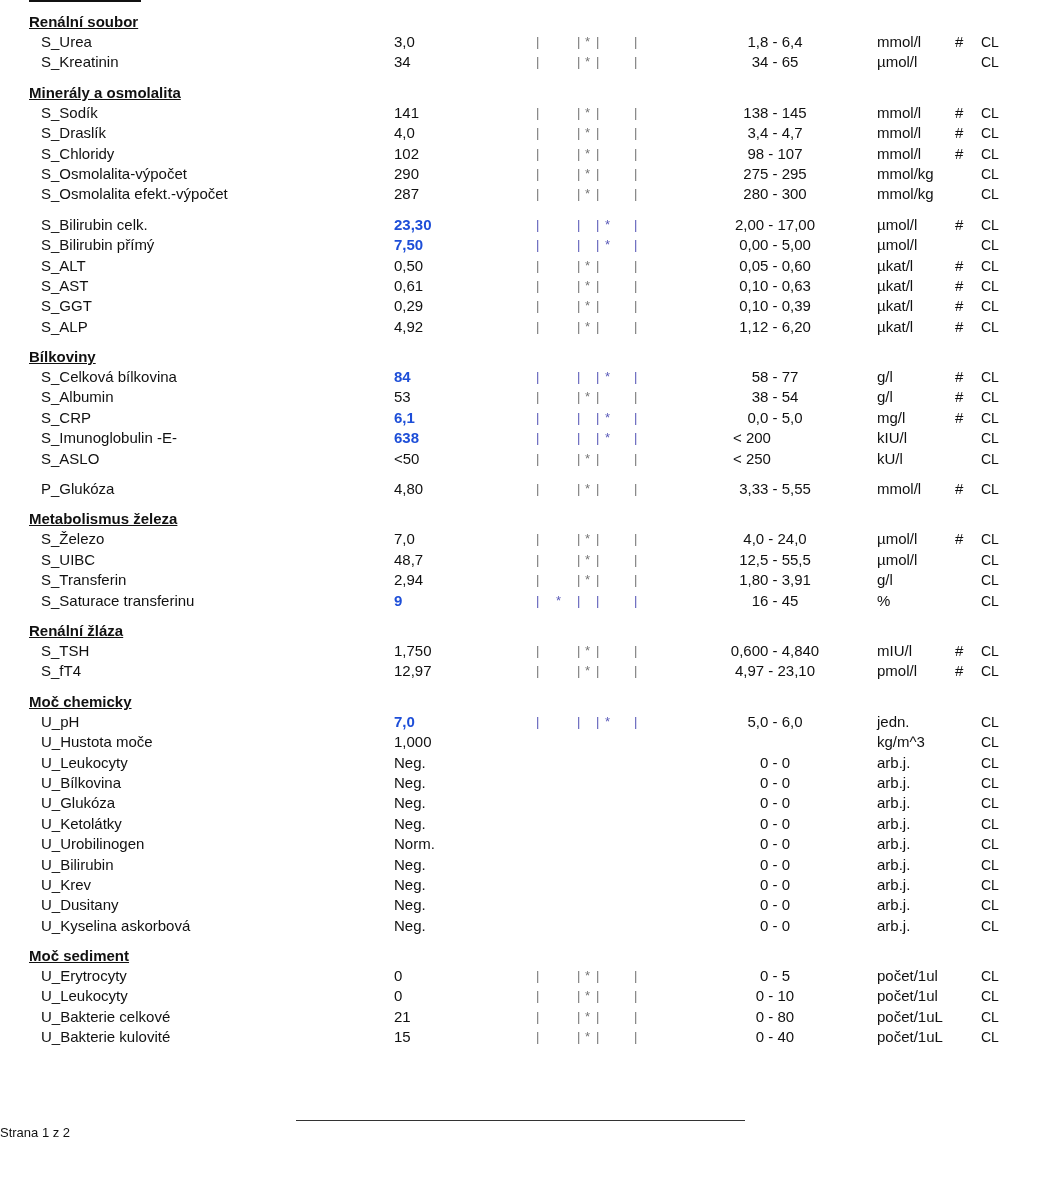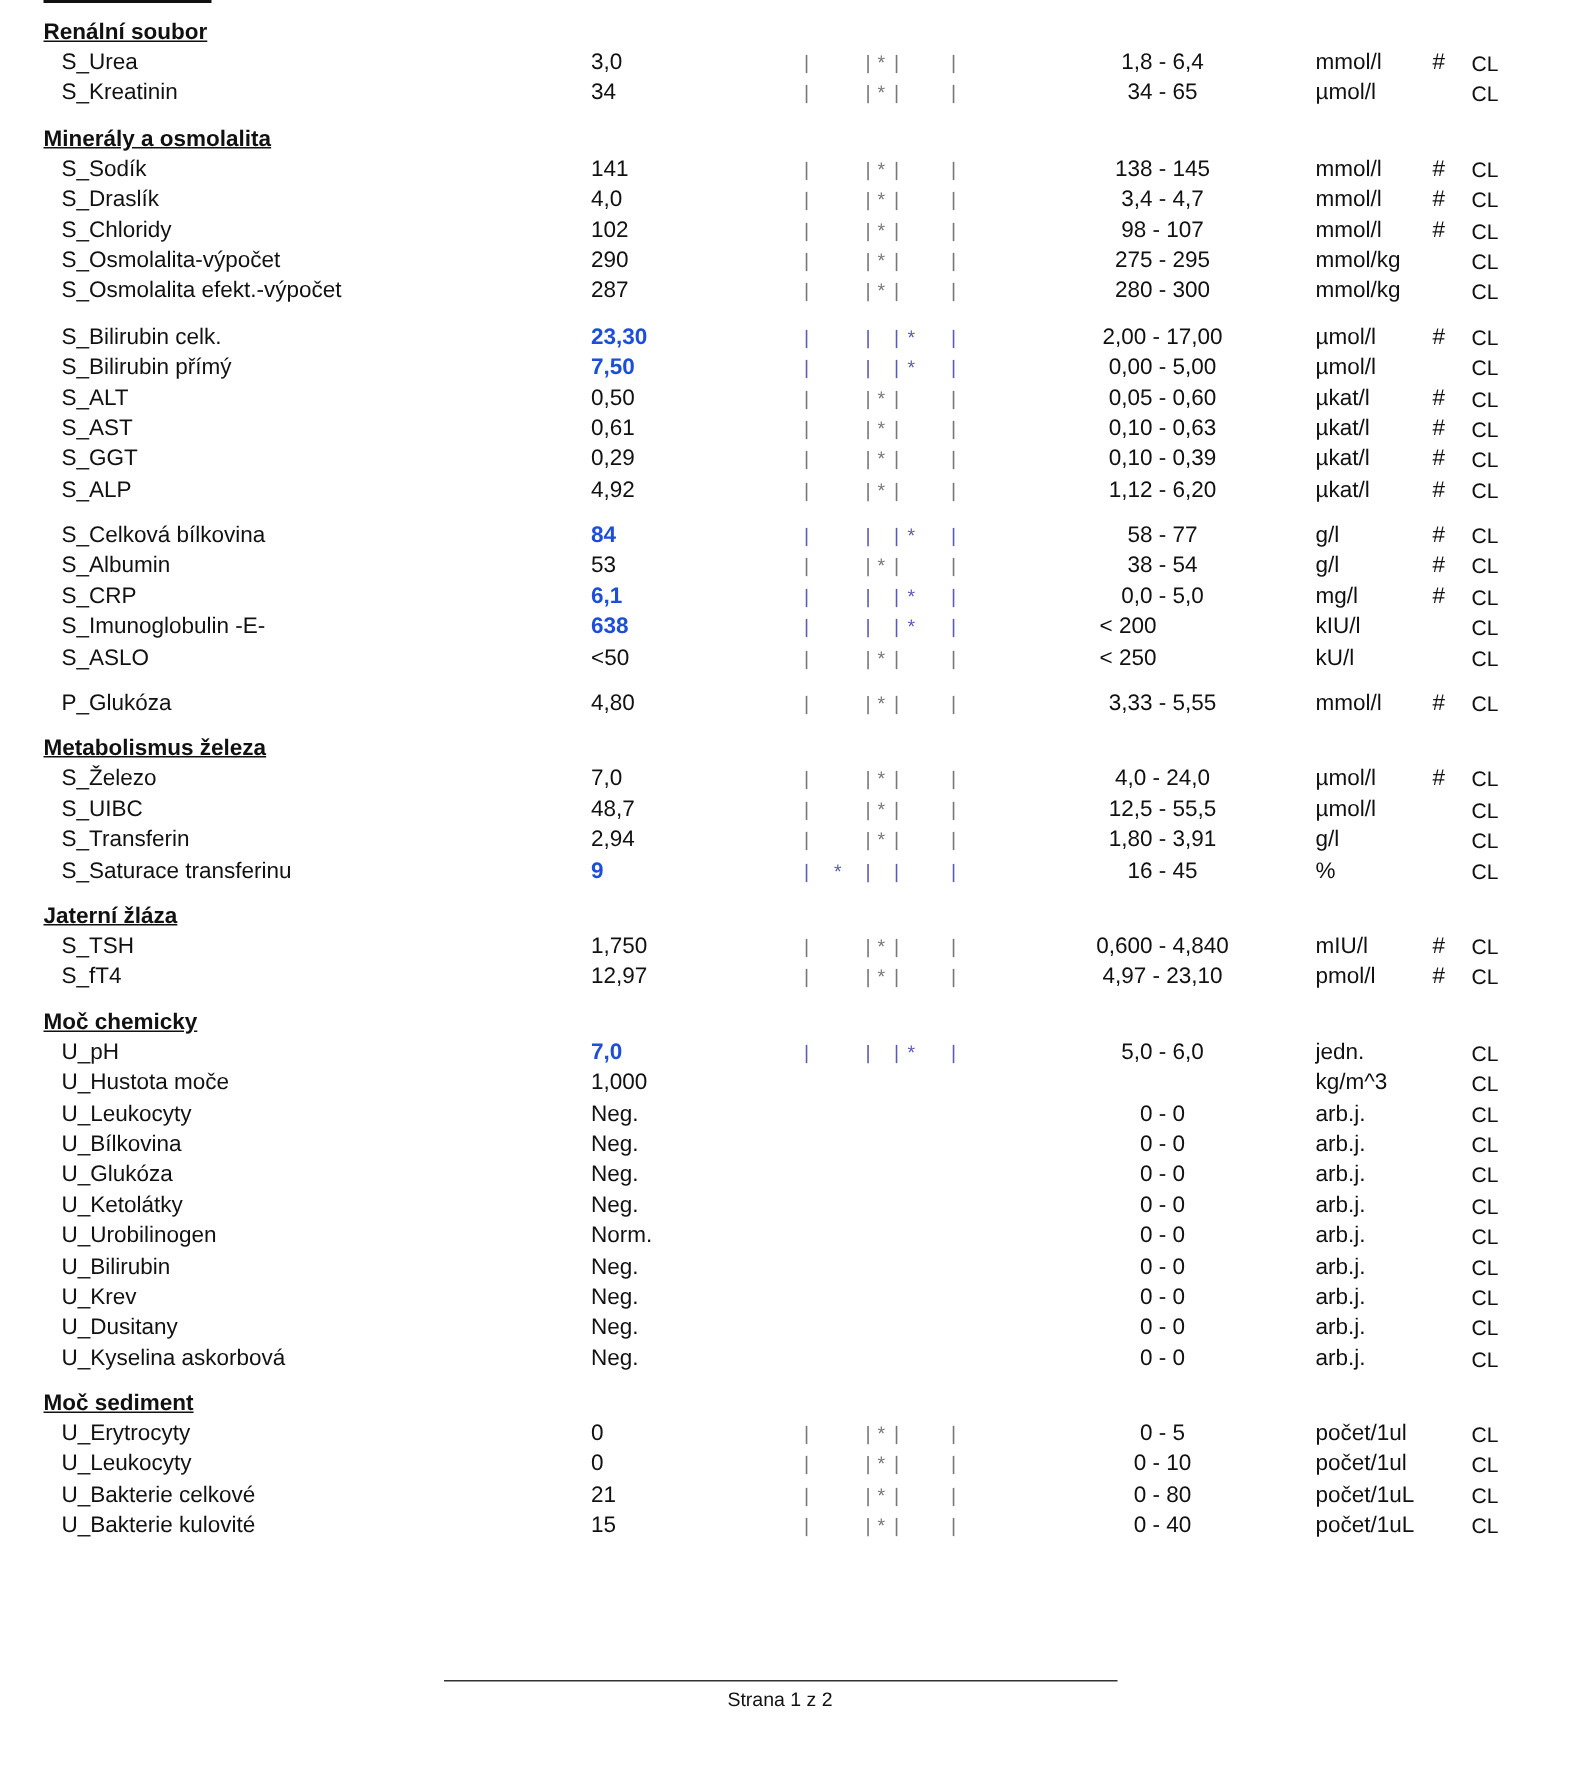--- a/index.html
+++ b/index.html
@@ -21,21 +21,21 @@
   .value.abn { color: #1d4ed8; font-weight: bold; }
   .bar { left: 530px; width: 120px; height: 20px; color: #777; font-size: 13px; }
   .bar.abn { color: #5a5ab8; }
   .bar i { font-style: normal; position: absolute; top: 0; }
   .range { left: 700px; width: 150px; text-align: center; }
   .range.left { text-align: left; left: 733px; width: auto; }
   .unit { left: 877px; }
   .flag { left: 955px; }
   .src { left: 981px; font-size: 14px; }
   .footer-rule { position: absolute; left: 296px; top: 1120px; width: 449px; height: 1px; background: #333; }
-  .footer-text { position: absolute; left: 0; width: 1040px; top: 1125px; text-align: center; font-size: 13px; }
+  .footer-text { position: absolute; left: 0; width: 1040px; top: 1125px; text-align: left; font-size: 13px; }
 </style>
 </head>
 <body>
 
 <div class="top-rule"></div>
 
 <div id="report">
     <div class="section">
       <div class="section-title">Renální soubor</div>
       <div class="row">
@@ -233,20 +233,21 @@
           <i style="left: 104px;">|</i>
           <i style="left: 55px;">*</i>
         </span>
         <span class="range">1,12 - 6,20</span>
         <span class="unit">µkat/l</span>
         <span class="flag">#</span>
         <span class="src">CL</span>
       </div>
     </div>
     <div class="section">
+      <div class="section-title">Bílkoviny</div>
       <div class="row">
         <span class="name">S_Celková bílkovina</span>
         <span class="value abn">84</span>
         <span class="bar abn">
           <i style="left: 6px;">|</i>
           <i style="left: 47px;">|</i>
           <i style="left: 66px;">|</i>
           <i style="left: 104px;">|</i>
           <i style="left: 75px;">*</i>
         </span>
@@ -390,21 +391,21 @@
           <i style="left: 104px;">|</i>
           <i style="left: 26px;">*</i>
         </span>
         <span class="range">16 - 45</span>
         <span class="unit">%</span>
         <span class="flag"></span>
         <span class="src">CL</span>
       </div>
     </div>
     <div class="section">
-      <div class="section-title">Jaterní žláza</div>
+      <div class="section-title">Renální žláza</div>
       <div class="row">
         <span class="name">S_TSH</span>
         <span class="value">1,750</span>
         <span class="bar">
           <i style="left: 6px;">|</i>
           <i style="left: 47px;">|</i>
           <i style="left: 66px;">|</i>
           <i style="left: 104px;">|</i>
           <i style="left: 55px;">*</i>
         </span>

